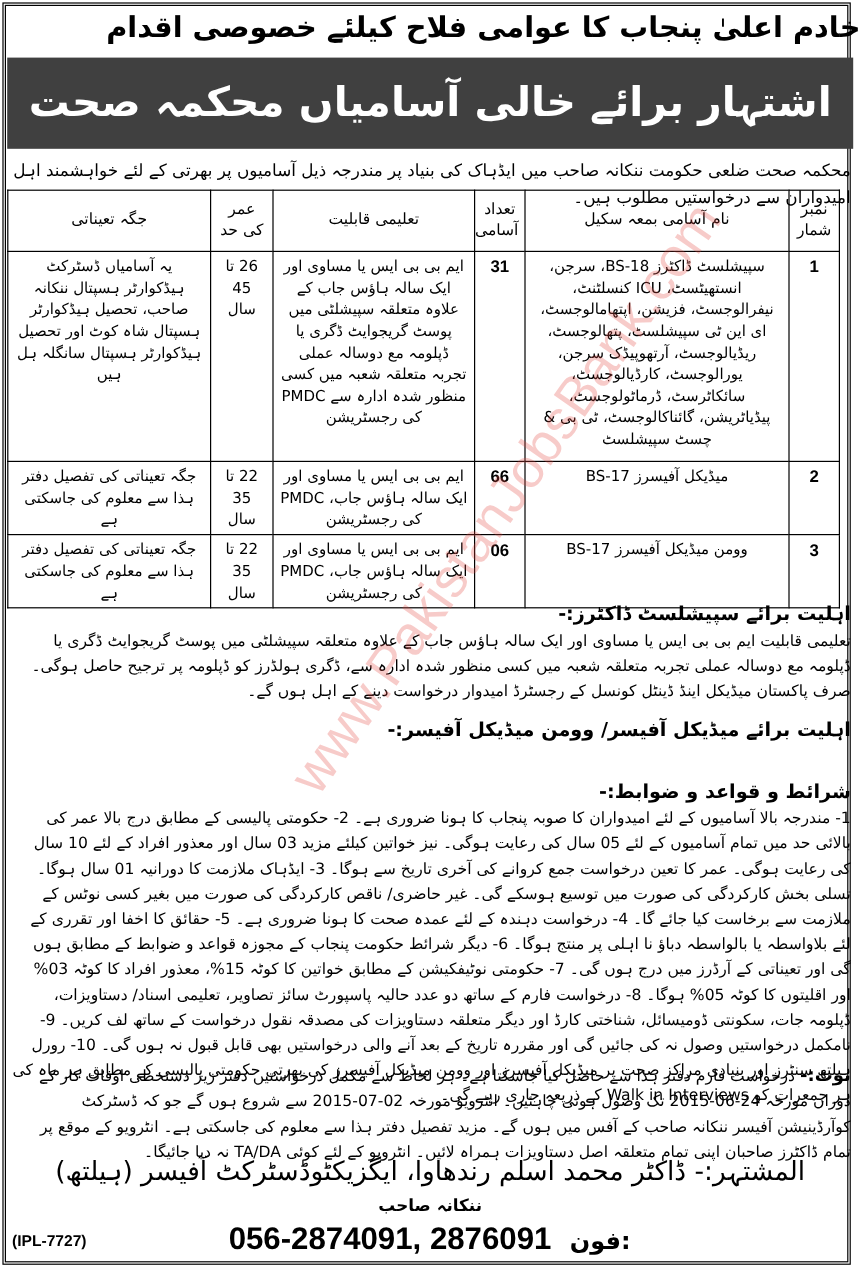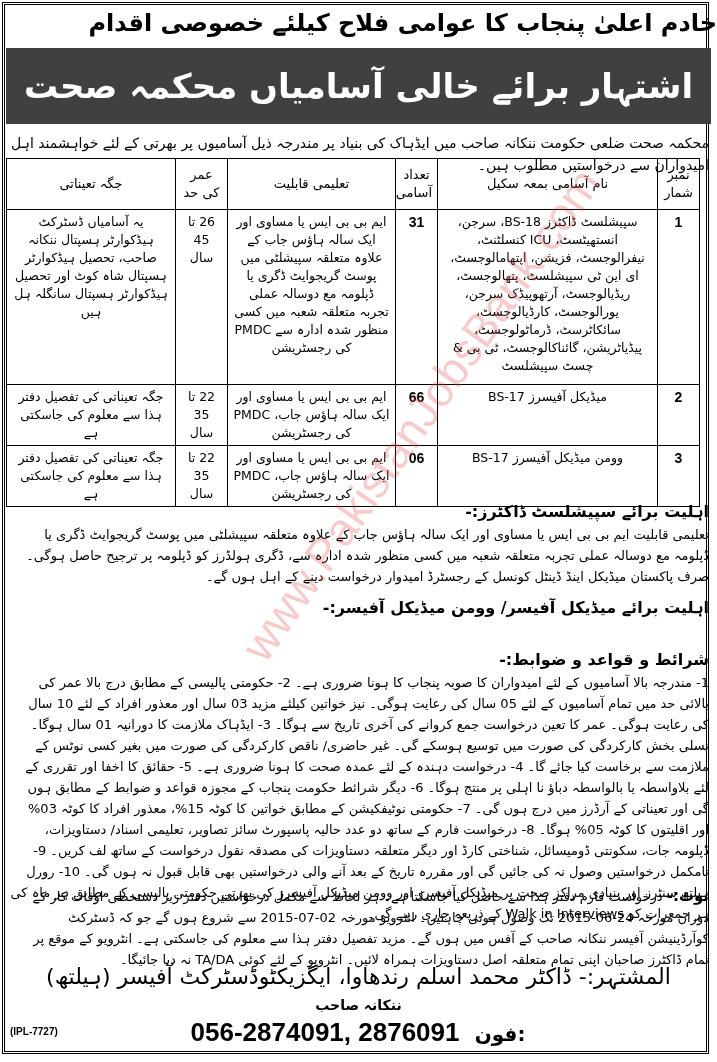--- a/index.html
+++ b/index.html
@@ -14,21 +14,21 @@
   table.posts th { font-weight:normal; font-size:13px; height:44px; vertical-align:middle; text-align:center; }
   .num { text-align:center; font-family:"Liberation Sans", sans-serif; font-weight:bold; font-size:14px !important; }
   .center { text-align:center; }
   .sec { position:absolute; left:8px; right:8px; font-size:13px; line-height:21px; }
   .sec h3 { margin:0; font-size:16px; font-weight:bold; line-height:24px; }
   .sec p { margin:0; }
   .signer { position:absolute; left:0; right:0; top:962px; text-align:center; font-size:22px; font-weight:normal; line-height:30px; }
   .signer2 { position:absolute; left:0; right:0; top:990px; text-align:center; font-size:14px; font-weight:bold; line-height:30px; }
   .phone { position:absolute; left:150px; right:151px; top:1014px; text-align:center; font-family:"Liberation Sans", sans-serif; font-size:26px; font-weight:bold; line-height:36px; }
   .phone-label { font-family:"DejaVu Sans", sans-serif; font-size:20px; margin-left:8px; }
-  .ipl { position:absolute; left:10px; top:1026px; font-family:"Liberation Sans", sans-serif; font-size:10px; font-weight:bold; }
+  .ipl { position:absolute; left:10px; top:1026px; font-family:"Liberation Sans", sans-serif; font-size:13px; font-weight:bold; }
   .watermark { position:absolute; left:230px; top:640px; transform:rotate(-55deg); transform-origin:left top; color:#e4473f; opacity:0.28; font-family:"Liberation Sans", sans-serif; font-size:46px; white-space:nowrap; pointer-events:none; }
 </style>
 </head>
 <body>
 
 <div class="frame"></div>
 
 <div class="tagline rtl">خادم اعلیٰ پنجاب کا عوامی فلاح کیلئے خصوصی اقدام</div>
 <div class="banner rtl">اشتہار برائے خالی آسامیاں محکمہ صحت ضلعی حکومت ننکانہ صاحب</div>
 <div class="intro rtl">محکمہ صحت ضلعی حکومت ننکانہ صاحب میں ایڈہاک کی بنیاد پر مندرجہ ذیل آسامیوں پر بھرتی کے لئے خواہشمند اہل امیدواران سے درخواستیں مطلوب ہیں۔</div>

